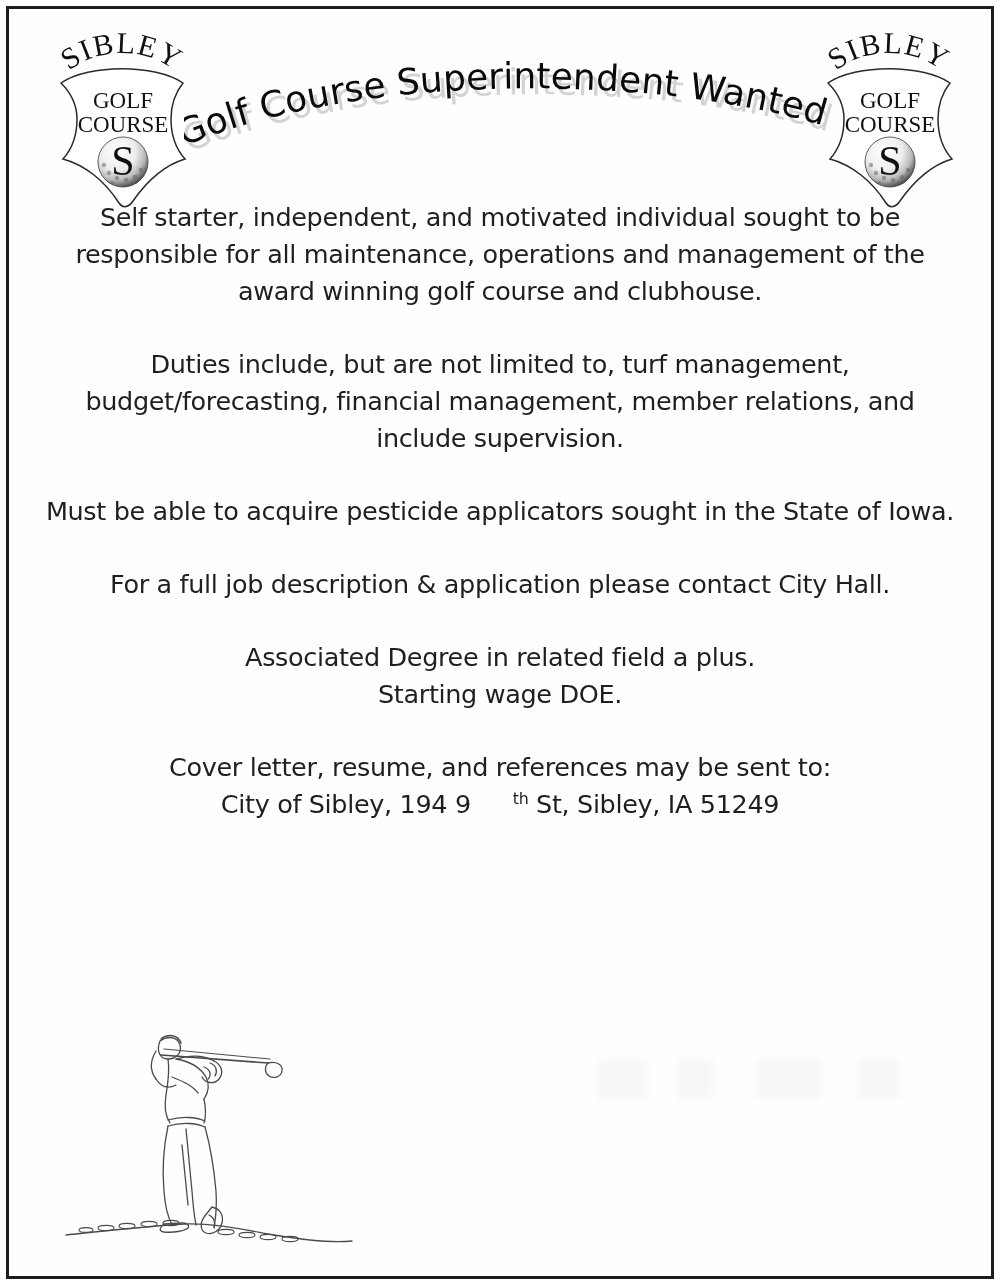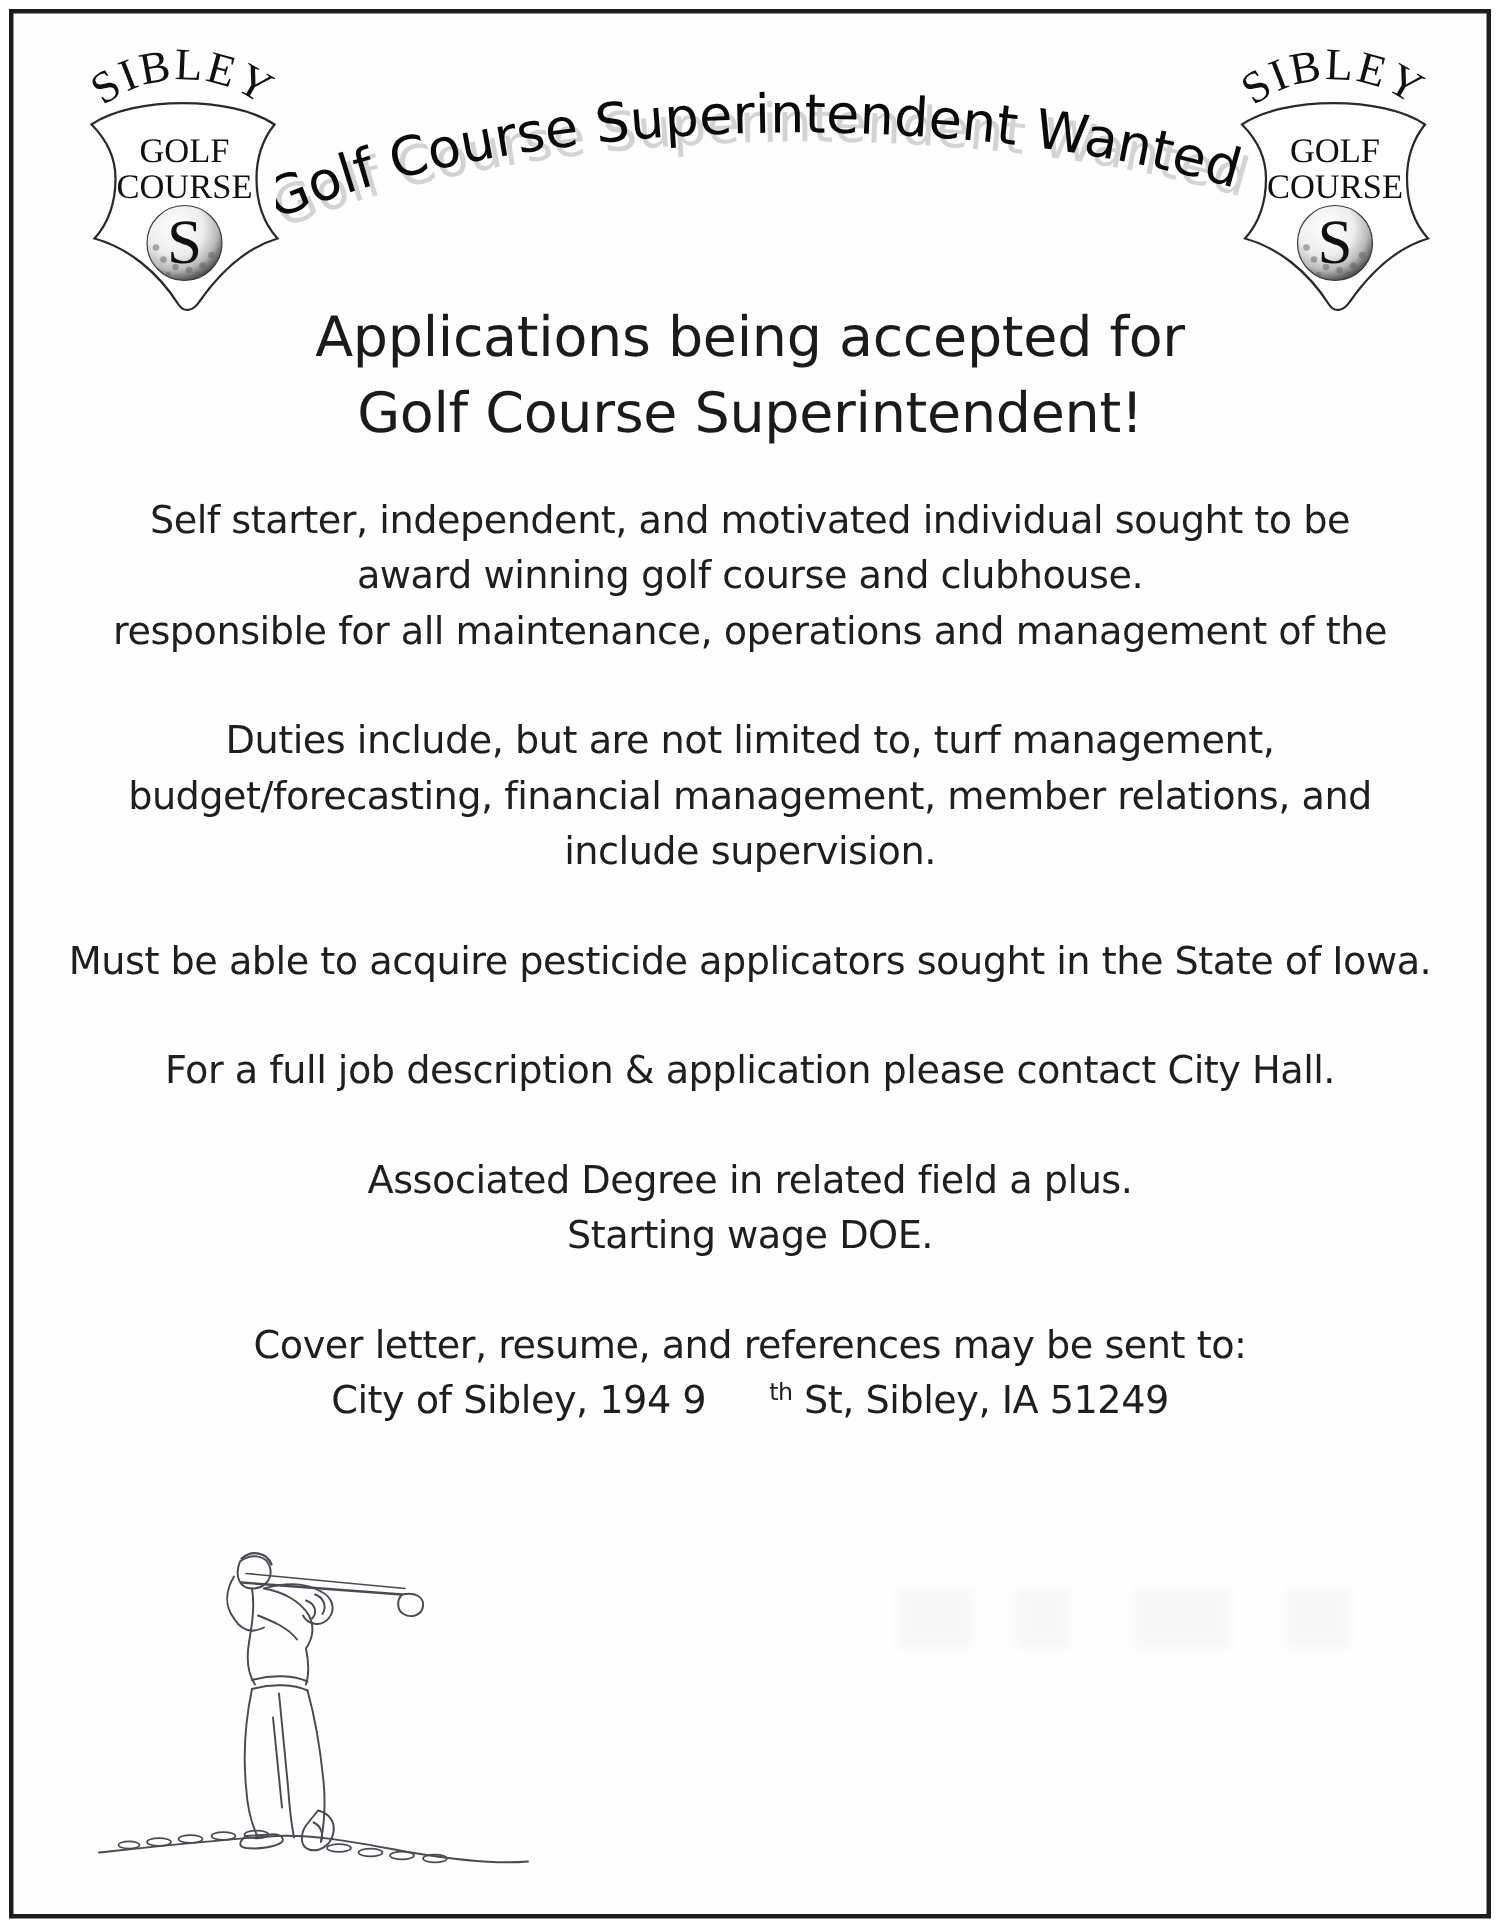--- a/index.html
+++ b/index.html
@@ -241,29 +241,25 @@
         </g>
 
         <text font-family="'DejaVu Sans', sans-serif" font-size="36" font-weight="400" fill="#0a0a0a">
           <textPath href="#headArc" startOffset="50%" text-anchor="middle" id="headline-main-path">Golf Course Superintendent Wanted!</textPath>
         </text>
       </svg>
     </div>
 
     <div id="content">
 
-      <div id="title-block">
-        <div class="title-line">Applications being accepted for</div>
-        <div class="title-line">Golf Course Superintendent!</div>
-      </div>
 
       <div class="para">
         <span class="ln">Self starter, independent, and motivated individual sought to be</span>
+        <span class="ln">responsible for all maintenance, operations and management of the</span>
         <span class="ln">award winning golf course and clubhouse.</span>
-        <span class="ln">responsible for all maintenance, operations and management of the</span>
       </div>
 
       <div class="para">
         <span class="ln">Duties include, but are not limited to, turf management,</span>
         <span class="ln">budget/forecasting, financial management, member relations, and</span>
         <span class="ln">include supervision.</span>
       </div>
 
       <div class="para">
         <span class="ln">Must be able to acquire pesticide applicators sought in the State of Iowa.</span>

